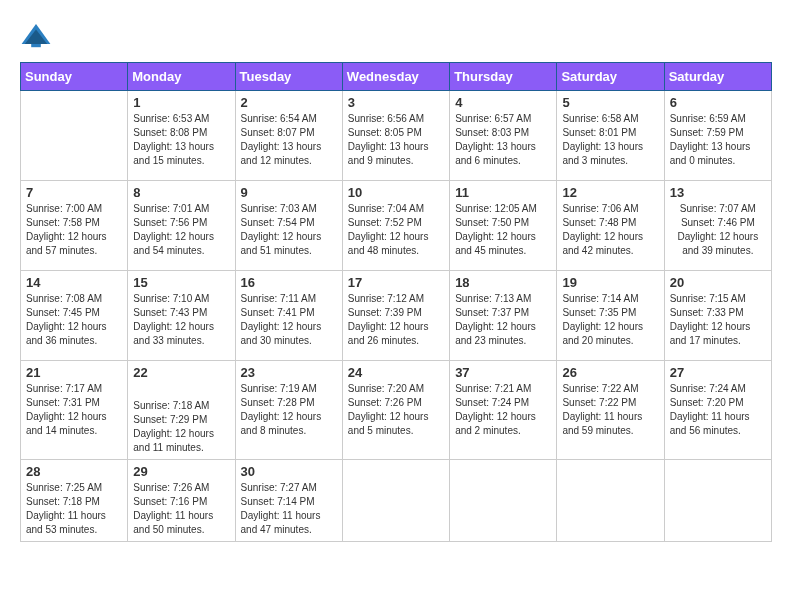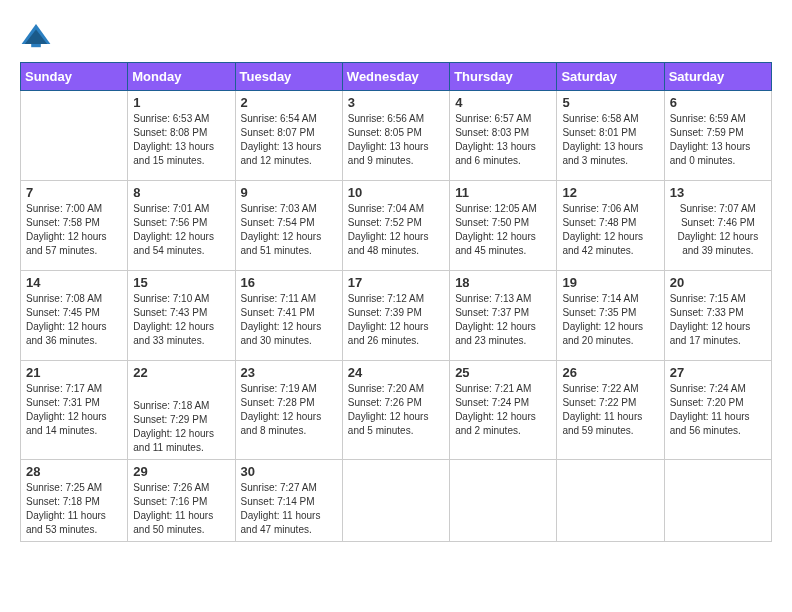--- a/index.html
+++ b/index.html
@@ -300,21 +300,21 @@
 and 8 minutes.</div>
         </td>
         <td>
           <span class="day-number">24</span>
           <div class="day-info" style="white-space: pre-line;">Sunrise: 7:20 AM
 Sunset: 7:26 PM
 Daylight: 12 hours
 and 5 minutes.</div>
         </td>
         <td>
-          <span class="day-number">25</span>
+          <span class="day-number">37</span>
           <div class="day-info" style="white-space: pre-line;">Sunrise: 7:21 AM
 Sunset: 7:24 PM
 Daylight: 12 hours
 and 2 minutes.</div>
         </td>
         <td>
           <span class="day-number">26</span>
           <div class="day-info" style="white-space: pre-line;">Sunrise: 7:22 AM
 Sunset: 7:22 PM
 Daylight: 11 hours

